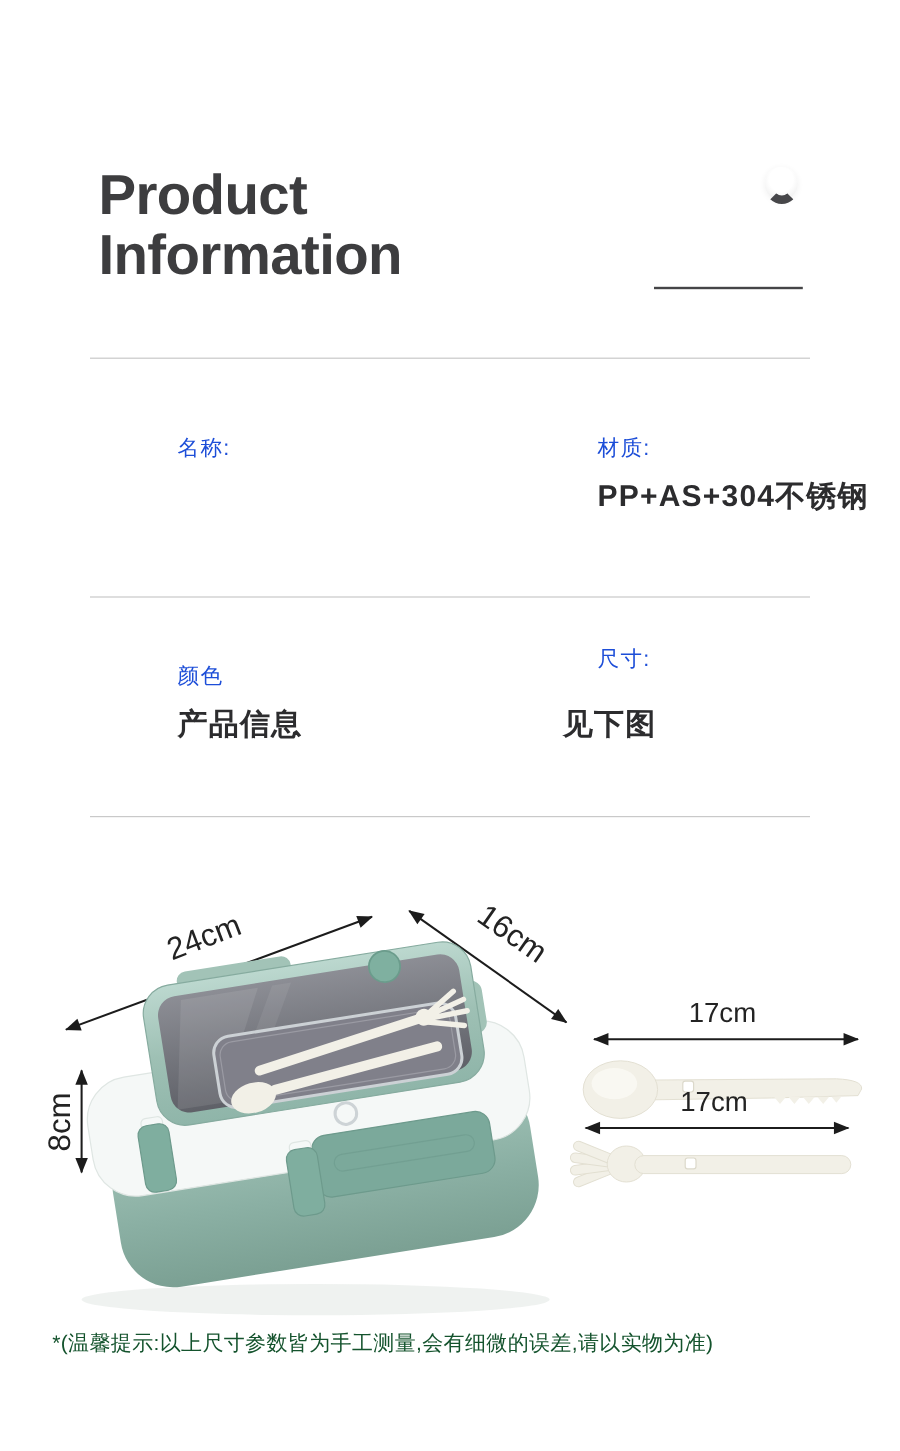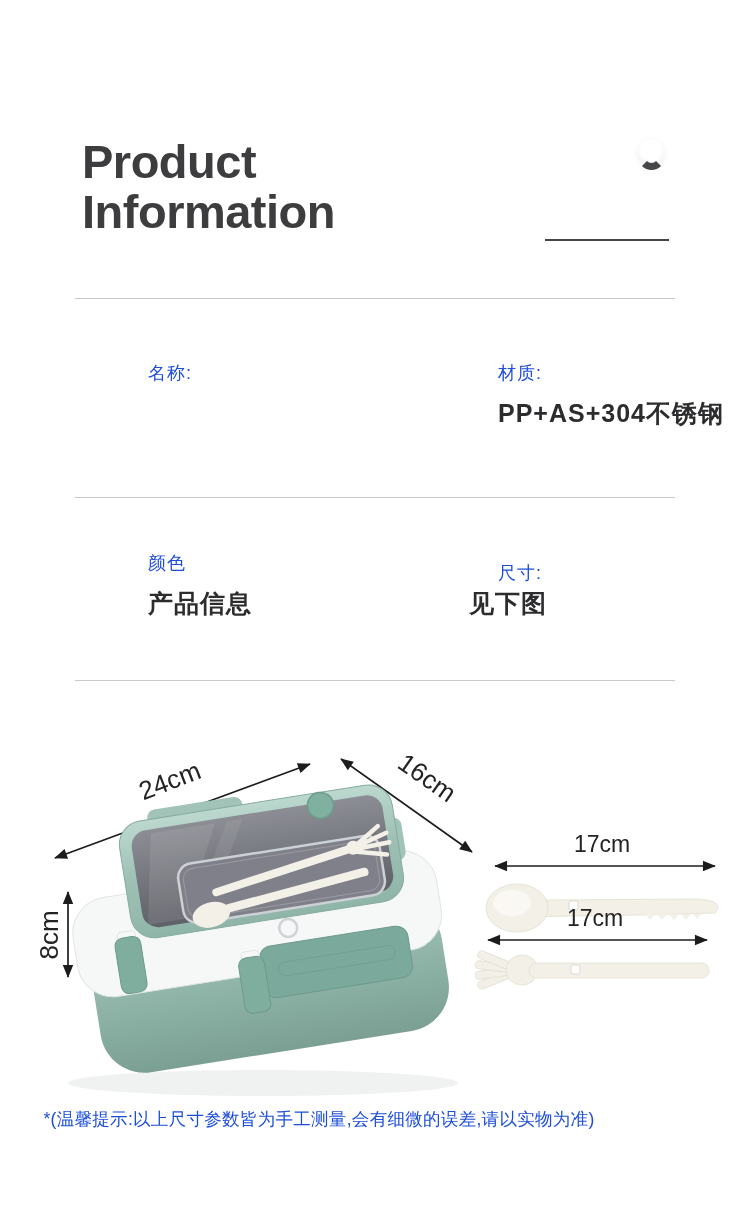--- a/index.html
+++ b/index.html
@@ -33,33 +33,33 @@
   
   .divider{position:absolute;left:75px;width:600px;height:1px;background:#c9c9c9;}
   .d1{top:298px}.d2{top:497px}.d3{top:680px}
 
   
   .spec-label{position:absolute;font-size:18px;color:#1d4ed8;letter-spacing:1px;white-space:nowrap;}
   .spec-value{position:absolute;font-size:25px;font-weight:bold;color:#2c2c2e;letter-spacing:1px;white-space:nowrap;}
   .r1l-label{left:148px;top:361px}.r1l-value{left:148px;top:397px}
   .r1r-label{left:498px;top:361px}.r1r-value{left:498px;top:397px}
   .r2l-label{left:148px;top:551px}.r2l-value{left:148px;top:587px}
-  .r2r-label{left:498px;top:561px}.r2r-value{left:469px;top:587px}
+  .r2r-label{left:498px;top:537px}.r2r-value{left:469px;top:587px}
 
   
   .fig-box{position:absolute;left:10px;top:745px;}
   .fig-cutlery{position:absolute;left:465px;top:820px;}
   .arrow{stroke:#1c1c1c;stroke-width:1.7;fill:none;}
   .dim{font-size:26px;fill:#232323;text-anchor:middle;}
   .dim-sm{font-size:23px;fill:#232323;text-anchor:middle;}
   .cream{fill:#f2f0e7;stroke:#e2dfd1;stroke-width:0.8;}
 
   .footnote{
     position:absolute;left:0;top:1107px;width:638px;text-align:center;
-    font-size:17.5px;color:#1d4ed8;letter-spacing:0.3px;
+    font-size:17.5px;color:#14532d;letter-spacing:0.3px;
   }
 </style>
 </head>
 <body>
 
 <div class="page">
 
   <div class="title">
     <div>Product</div>
     <div>Information</div>

